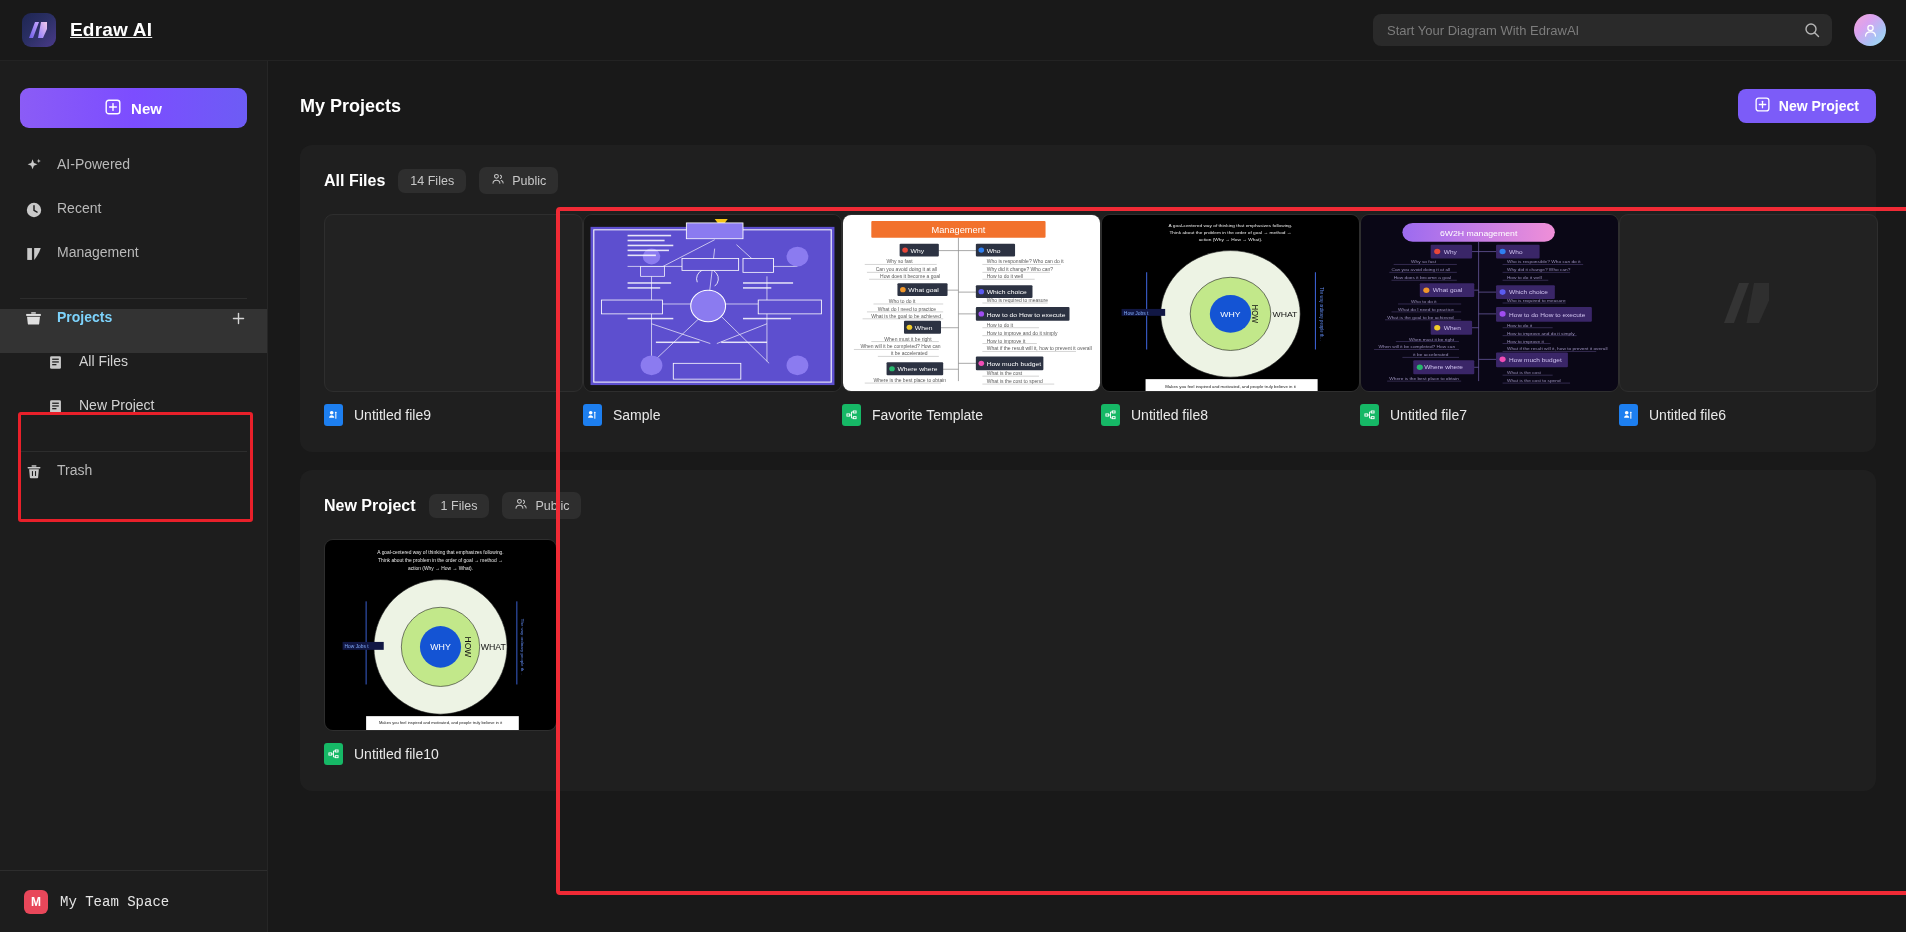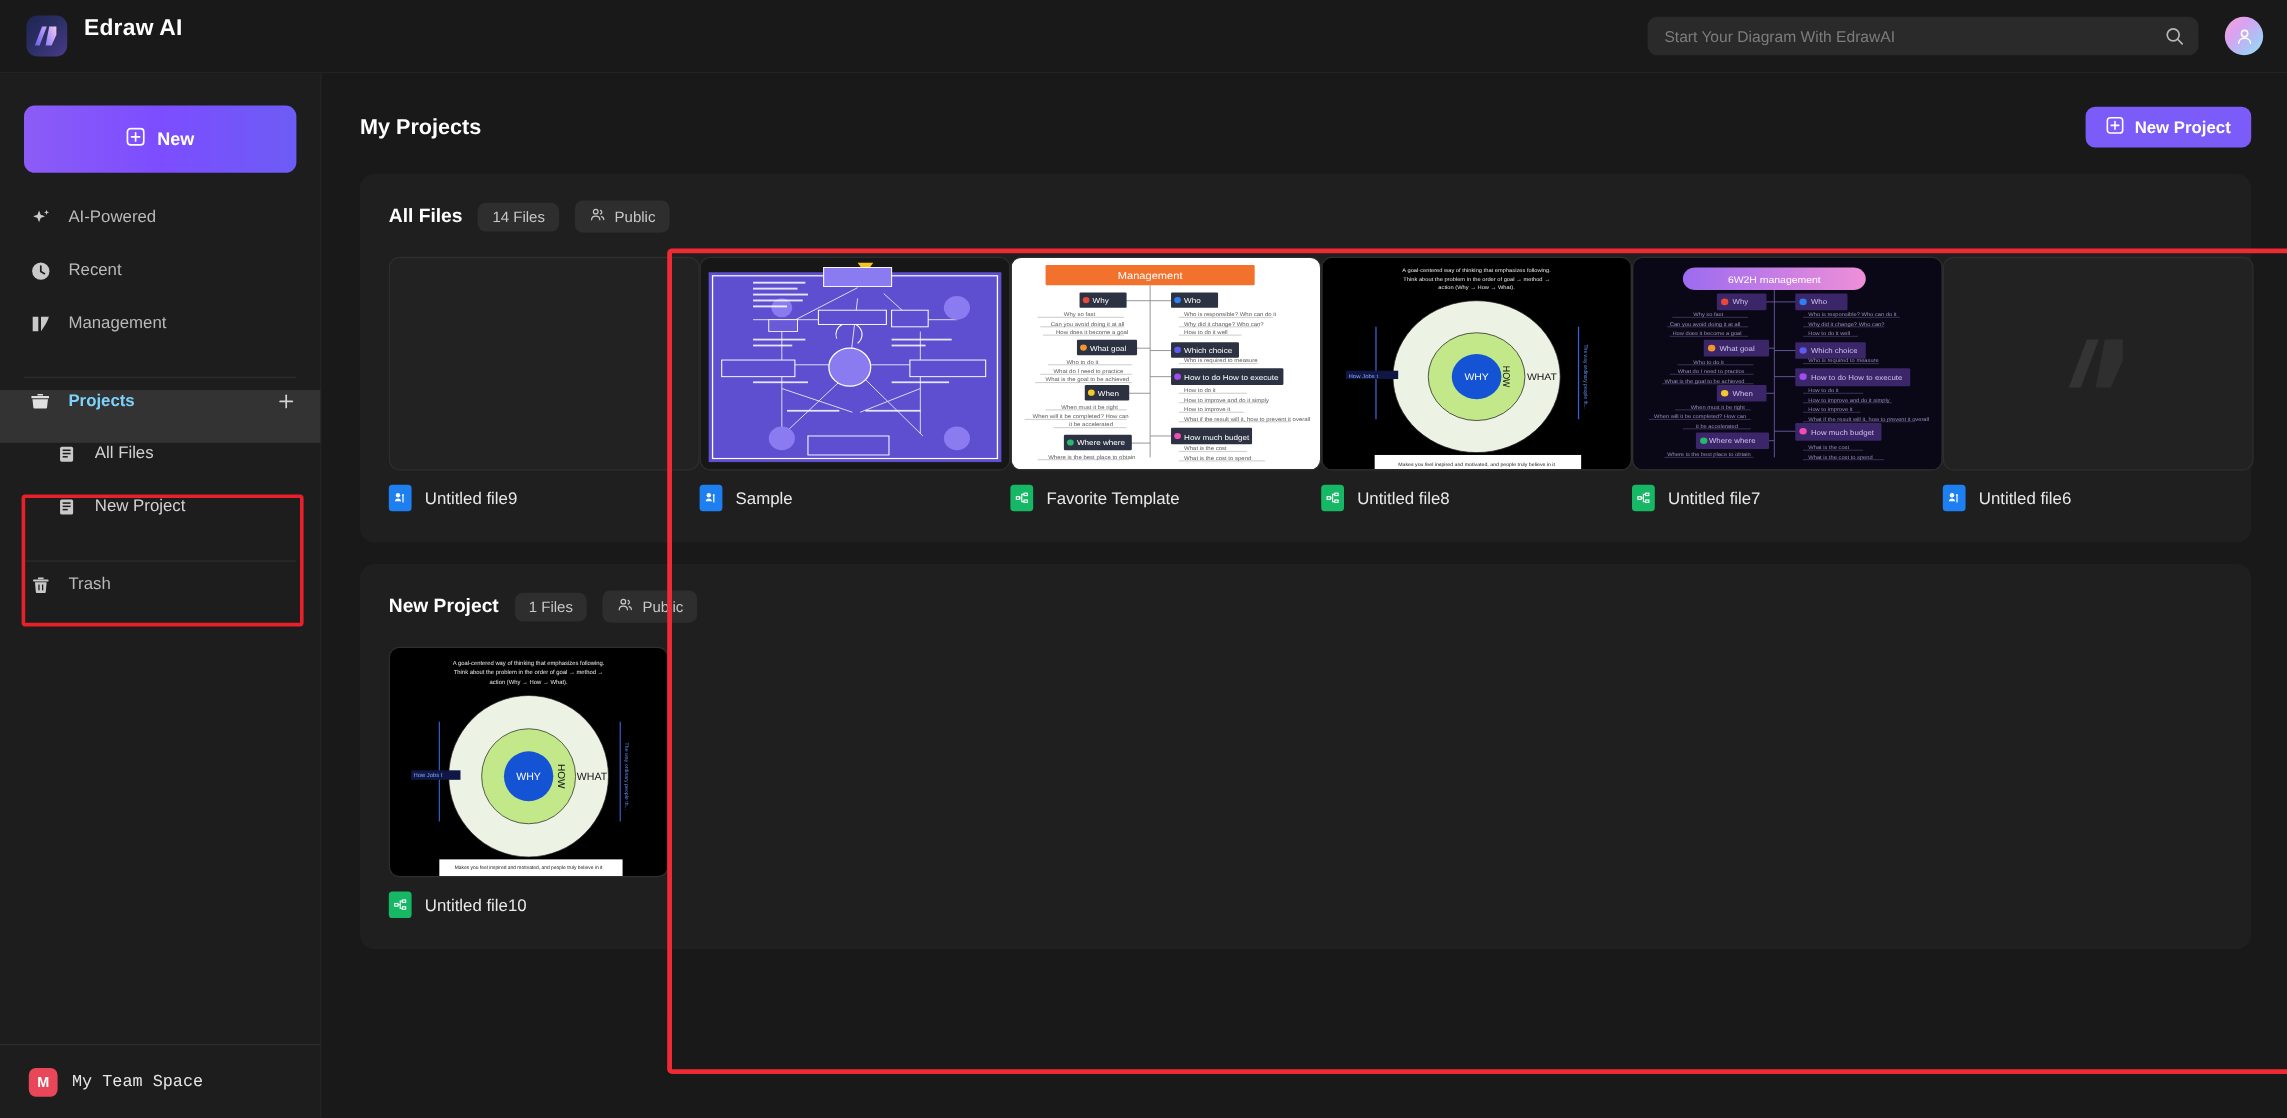--- a/index.html
+++ b/index.html
@@ -14,21 +14,21 @@
 
   
   .header {
     height: 61px; min-height: 61px;
     background: #191919;
     display: flex; align-items: center;
     padding: 0 20px 0 22px;
     border-bottom: 1px solid #232323;
     position: relative; z-index: 5;
   }
-  .brand { display: flex; gap: 14px; }
+  .brand { display: flex; align-items: center; gap: 14px; text-decoration: underline; }
   .brand-logo {
     width: 34px; height: 34px; border-radius: 9px;
     background: linear-gradient(135deg, #1e2552 0%, #2a2f63 45%, #4a3a8a 100%);
     display: flex; align-items: center; justify-content: center;
     position: relative; overflow: hidden;
   }
   .brand-logo svg { display: block; }
   .brand-name { font-size: 19px; font-weight: bold; color: #fff; letter-spacing: .2px; }
 
   .header-spacer { flex: 1; }
@@ -56,21 +56,21 @@
 
   
   .sidebar {
     width: 268px; min-width: 268px;
     background: #1d1d1d;
     border-right: 1px solid #262626;
     display: flex; flex-direction: column;
     position: relative;
   }
   .new-btn {
-    margin: 27px 20px 20px 20px; height: 56px; border-radius: 9px;
+    margin: 27px 20px 20px 20px; height: 40px; border-radius: 9px;
     background: linear-gradient(90deg, #8b5cf6 0%, #7c4dff 50%, #6d5cf5 100%);
     color: #fff; font-size: 15px; font-weight: bold;
     display: flex; align-items: center; justify-content: center; gap: 10px;
     cursor: pointer; border: none;
     font-family: "Liberation Sans", sans-serif;
   }
   .nav { padding: 8px 0 0 0; }
   .nav-item {
     height: 44px; display: flex; align-items: flex-start; gap: 14px;
     padding: 0 20px 0 24px; cursor: pointer; color: #b9b9b9; font-size: 14px;

